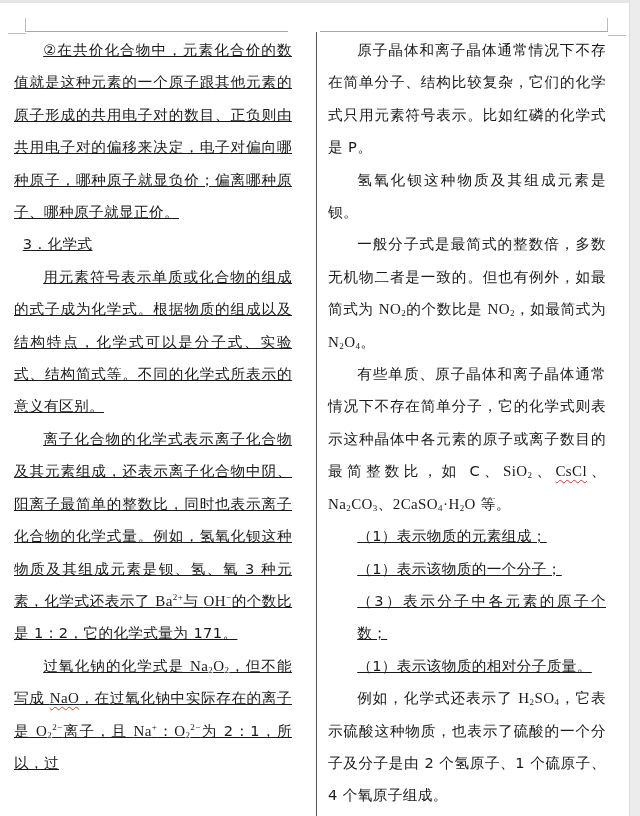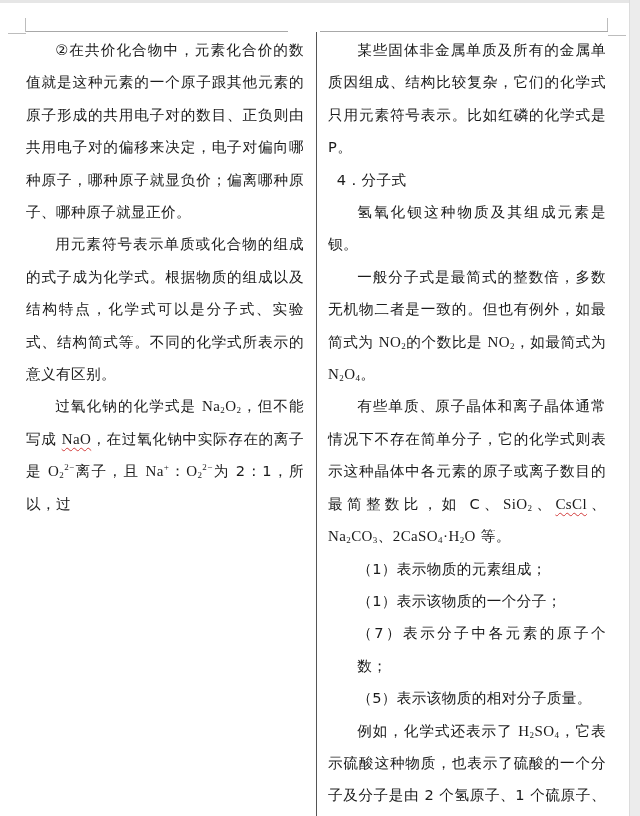--- a/index.html
+++ b/index.html
@@ -28,26 +28,26 @@
     .crop-mark-right-h { position: absolute; left: 608px; top: 35px; width: 18px; height: 1px; background: #bdbdbd; }
     .column-divider {
       position: absolute; left: 316px; top: 32px; width: 1px; height: 784px;
       background: #555555;
     }
     .column {
       position: absolute; top: 34px;
       font-size: 14.6px; line-height: 32.4px; letter-spacing: 0.4px;
       text-align: justify;
     }
-    .col-left { left: 26px; width: 278px; }
+    .col-left { left: 14px; width: 278px; text-decoration: underline; }
     .col-right { left: 328px; width: 278px; }
     .column p { margin: 0; }
     .indent { text-indent: 2em; }
     .heading { padding-left: 0.6em; }
-    .list-item { padding-left: 2em; }
+    .list-item { padding-left: 2em; text-decoration: underline; }
     .chem { font-family: "Liberation Serif", "DejaVu Serif", serif; font-size: 15px; }
     .squiggle { text-decoration: underline wavy #d23b3b; text-decoration-thickness: 1px; text-underline-offset: 3px; }
     sub, sup { font-size: 9px; line-height: 0; }
     sub { vertical-align: -2px; }
     sup { vertical-align: 6px; }
   </style>
 </head>
 <body>
 
 <div class="page-edge-top"></div>
@@ -55,28 +55,29 @@
 <div class="crop-mark-left-v"></div>
 <div class="crop-mark-left-h"></div>
 <div class="crop-mark-right-v"></div>
 <div class="crop-mark-right-h"></div>
 <div class="header-rule"></div>
 <div class="header-rule right"></div>
 <div class="column-divider"></div>
 
 <div class="column col-left">
   <p class="indent">②在共价化合物中，元素化合价的数值就是这种元素的一个原子跟其他元素的原子形成的共用电子对的数目、正负则由共用电子对的偏移来决定，电子对偏向哪种原子，哪种原子就显负价；偏离哪种原子、哪种原子就显正价。</p>
+  <p class="heading">3．化学式</p>
   <p class="indent">用元素符号表示单质或化合物的组成的式子成为化学式。根据物质的组成以及结构特点，化学式可以是分子式、实验式、结构简式等。不同的化学式所表示的意义有区别。</p>
+  <p class="indent"><span>离子化合物的化学式表示离子化合物及其元素组成，还表示离子化合物中阴、阳离子最简单的整数比，同时也表示离子化合物的化学式量。例如，氢氧化钡这种物质及其组成元素是钡、氢、氧 3 种元素，化学式还表示了 </span><span class="chem"><span>Ba</span><sup>2+</sup></span><span>与 </span><span class="chem"><span>OH</span><sup>−</sup></span><span>的个数比是 1：2，它的化学式量为 171。</span></p>
   <p class="indent"><span>过氧化钠的化学式是 </span><span class="chem"><span>Na</span><sub>2</sub><span>O</span><sub>2</sub></span><span>，但不能写成 </span><span class="chem squiggle">NaO</span><span>，在过氧化钠中实际存在的离子是 </span><span class="chem"><span>O</span><sub>2</sub><sup>2−</sup></span><span>离子，且 </span><span class="chem"><span>Na</span><sup>+</sup></span><span>：</span><span class="chem"><span>O</span><sub>2</sub><sup>2−</sup></span><span>为 2：1，所以，过</span></p>
 </div>
 
 <div class="column col-right">
-  <p class="indent">某些固体非金属单质及所有的金属单质因组成、结构比较复杂，它们的化学式只用元素符号表示。比如红磷的化学式是 P。</p>
-  <p class="heading">4．分子式</p>
+  <p class="indent">原子晶体和离子晶体通常情况下不存在简单分子、结构比较复杂，它们的化学式只用元素符号表示。比如红磷的化学式是 P。</p>
   <p class="indent">氢氧化钡这种物质及其组成元素是钡。</p>
   <p class="indent"><span>一般分子式是最简式的整数倍，多数无机物二者是一致的。但也有例外，如最简式为 </span><span class="chem"><span>NO</span><sub>2</sub></span><span>的个数比是 </span><span class="chem"><span>NO</span><sub>2</sub></span><span>，如最简式为 </span><span class="chem"><span>N</span><sub>2</sub><span>O</span><sub>4</sub></span><span>。</span></p>
   <p class="indent"><span>有些单质、原子晶体和离子晶体通常情况下不存在简单分子，它的化学式则表示这种晶体中各元素的原子或离子数目的最简整数比，如 C、</span><span class="chem"><span>SiO</span><sub>2</sub></span><span>、</span><span class="chem squiggle">CsCl</span><span>、</span><span class="chem"><span>Na</span><sub>2</sub><span>CO</span><sub>3</sub></span><span>、</span><span class="chem"><span>2CaSO</span><sub>4</sub><span>·H</span><sub>2</sub><span>O</span></span><span> 等。</span></p>
   <p class="list-item">（1）表示物质的元素组成；</p>
   <p class="list-item">（1）表示该物质的一个分子；</p>
-  <p class="list-item">（7）表示分子中各元素的原子个数；</p>
-  <p class="list-item">（5）表示该物质的相对分子质量。</p>
+  <p class="list-item">（3）表示分子中各元素的原子个数；</p>
+  <p class="list-item">（1）表示该物质的相对分子质量。</p>
   <p class="indent"><span>例如，化学式还表示了 </span><span class="chem"><span>H</span><sub>2</sub><span>SO</span><sub>4</sub></span><span>，它表示硫酸这种物质，也表示了硫酸的一个分子及分子是由 2 个氢原子、1 个硫原子、4 个氧原子组成。</span></p>
 </div>
 
 </body></html>

